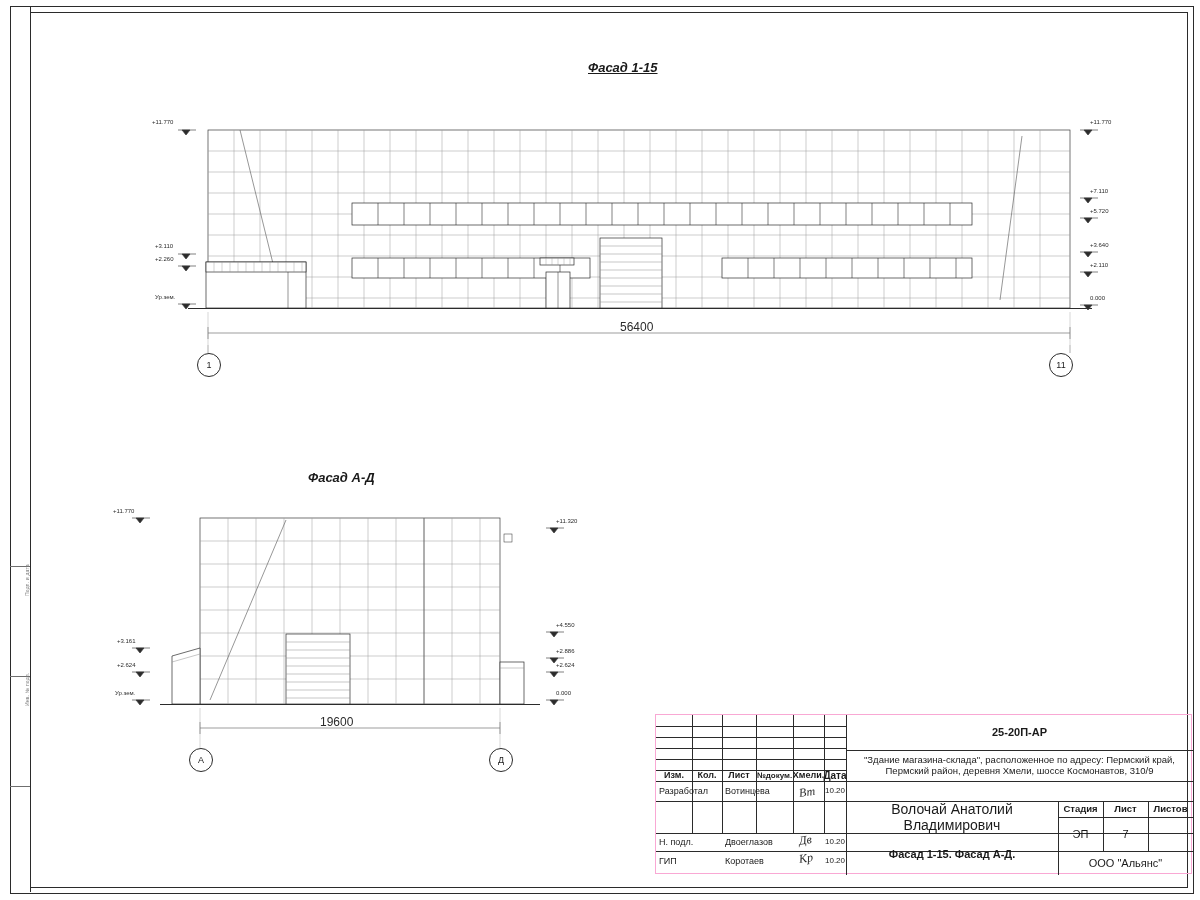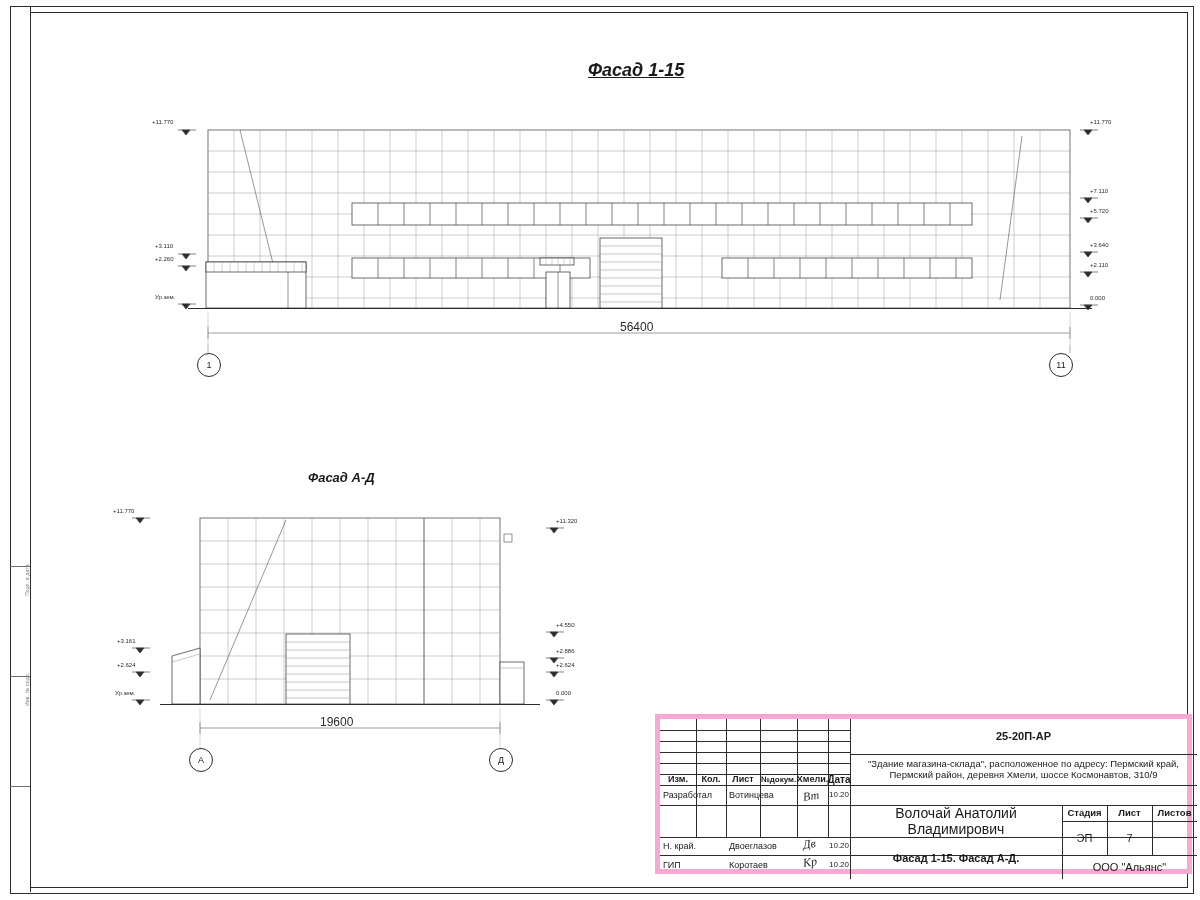--- a/index.html
+++ b/index.html
@@ -54,21 +54,21 @@
     transform-origin: left top;
     white-space: nowrap;
     letter-spacing: .2px;
   }
 
   
   .title-elev {
     position: absolute;
     font-style: italic;
     font-weight: bold;
-    font-size: 18px;
+    font-size: 13px;
     text-decoration: underline;
     white-space: nowrap;
   }
   .title-elev2 {
     position: absolute;
     font-style: italic;
     font-weight: bold;
     font-size: 13px;
     white-space: nowrap;
   }
@@ -94,21 +94,21 @@
     background: #fff;
   }
 
   svg { position: absolute; left: 0; top: 0; overflow: visible; }
 
   
   .tb {
     position: absolute;
     left: 655px; top: 714px;
     width: 537px; height: 160px;
-    border: 5px solid #f9a8d4;
+    border: 1px solid #f9a8d4;
     box-sizing: border-box;
     font-size: 10px;
   }
   .tb-line { position: absolute; background: #2b2b2b; }
   .tb-h { height: 1px; left: 0; }
   .tb-v { width: 1px; top: 0; }
   .tb-cell {
     position: absolute;
     display: flex;
     align-items: center;
@@ -488,21 +488,21 @@
     <div class="tb-cell bold" style="left:36px; top:55px; width:30px; height:11px; font-size:9px;">Кол.</div>
     <div class="tb-cell bold" style="left:66px; top:55px; width:34px; height:11px; font-size:9px;">Лист</div>
     <div class="tb-cell bold" style="left:100px;top:55px; width:37px; height:11px; font-size:8px;">№докум.</div>
     <div class="tb-cell bold" style="left:137px;top:55px; width:31px; height:11px; font-size:9px;">Хмели.</div>
     <div class="tb-cell bold" style="left:168px;top:55px; width:22px; height:11px; font-size:10px;">Дата</div>
 
     <div class="tb-cell left" style="left:0; top:66px; width:66px; height:20px; font-size:9px;">Разработал</div>
     <div class="tb-cell left" style="left:66px; top:66px; width:71px; height:20px; font-size:9px;">Вотинцева</div>
     <div class="tb-cell" style="left:168px; top:66px; width:22px; height:20px; font-size:8px;">10.20</div>
 
-    <div class="tb-cell left" style="left:0; top:118px; width:66px; height:18px; font-size:9px;">Н. край.</div>
+    <div class="tb-cell left" style="left:0; top:118px; width:66px; height:18px; font-size:9px;">Н. подл.</div>
     <div class="tb-cell left" style="left:66px; top:118px; width:71px; height:18px; font-size:9px;">Двоеглазов</div>
     <div class="tb-cell" style="left:168px; top:118px; width:22px; height:18px; font-size:8px;">10.20</div>
 
     <div class="tb-cell left" style="left:0; top:136px; width:66px; height:20px; font-size:9px;">ГИП</div>
     <div class="tb-cell left" style="left:66px; top:136px; width:71px; height:20px; font-size:9px;">Коротаев</div>
     <div class="tb-cell" style="left:168px; top:136px; width:22px; height:20px; font-size:8px;">10.20</div>
 
     <div class="sig" style="left:143px; top:70px;">Вт</div>
     <div class="sig" style="left:143px; top:118px;">Дв</div>
     <div class="sig" style="left:143px; top:136px;">Кр</div>

